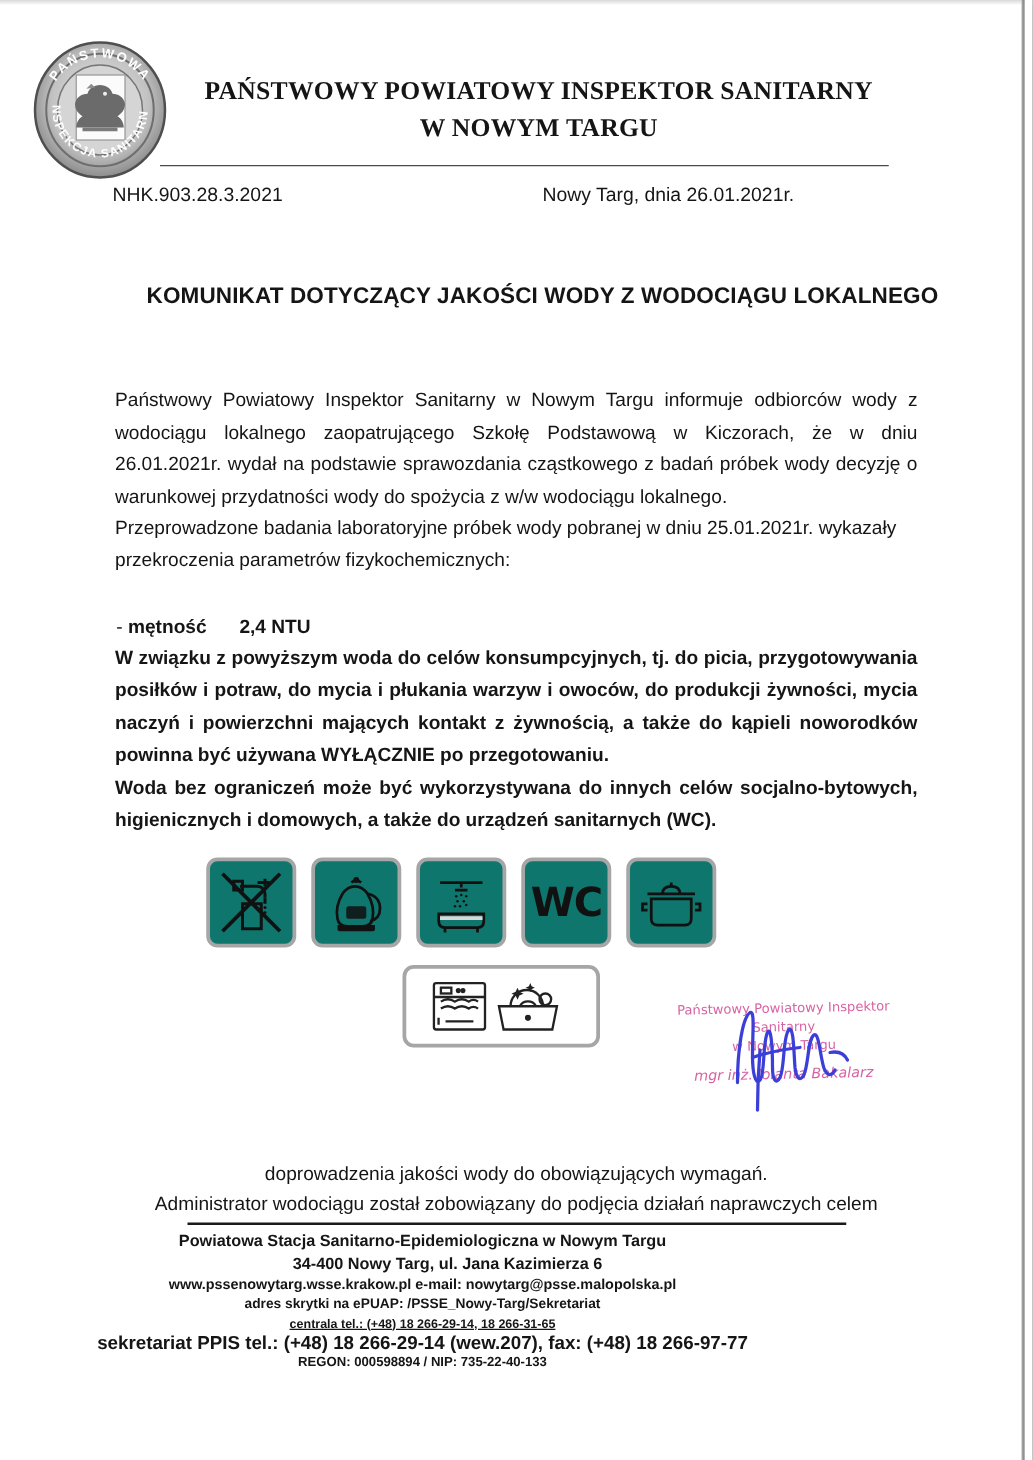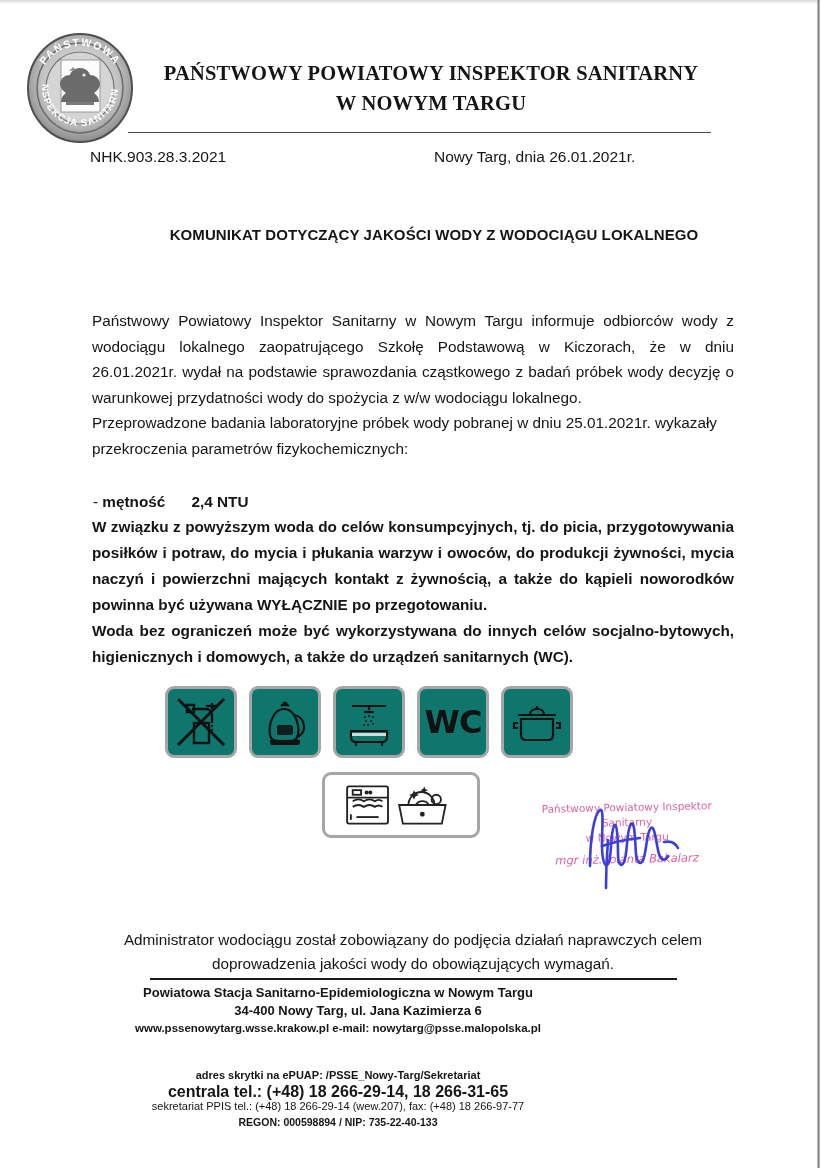--- a/index.html
+++ b/index.html
@@ -113,21 +113,21 @@
 
   
   .subject {
     position: absolute;
     top: 226px;
     left: 0;
     width: 826px;
     text-align: center;
   }
   .subject-main {
-    font-size: 15px;
+    font-size: 18px;
     font-weight: bold;
     letter-spacing: .1px;
     padding-left: 42px;
   }
   .subject-sub {
     font-size: 15px;
     font-weight: bold;
     margin-top: 16px;
   }
 
@@ -301,23 +301,23 @@
     font-weight: bold;
     line-height: 18px;
   }
   .f-l2 {
     font-size: 13px;
     font-weight: bold;
     line-height: 18px;
     margin-left: 40px;
   }
   .f-l3 { font-size: 11.5px; font-weight: bold; line-height: 16px; }
-  .f-l4 { font-size: 11px; font-weight: bold; line-height: 15.5px; margin-top: 32px; }
-  .f-l5 { font-size: 16px; font-weight: bold; line-height: 15.5px; }
-  .f-l6 { font-size: 11px; font-weight: normal; line-height: 15.5px; }
+  .f-l4 { font-size: 11px; font-weight: bold; line-height: 15.5px; }
+  .f-l5 { font-size: 10px; font-weight: bold; line-height: 15.5px; text-decoration: underline; }
+  .f-l6 { font-size: 15px; font-weight: bold; line-height: 15.5px; }
   .f-l7 { font-size: 10.5px; font-weight: bold; line-height: 15px; }
 </style>
 </head>
 <body>
 
 <div class="page">
 
   <div class="scan-edge-top"></div>
   <div class="scan-edge-right"></div>
   <div class="scan-edge-far-right"></div>
@@ -511,22 +511,22 @@
                  C 68 58, 66 34, 71 28 C 75 24, 75 46, 76 58 C 77 66, 80 70, 83 64
                  C 87 56, 86 36, 91 32 C 95 29, 96 48, 99 58 C 101 64, 105 66, 108 60"></path>
         <path d="M42 50 q18 -6 38 -8"></path>
         <path d="M46 92 C 46 74, 47 56, 48 44"></path>
         <path d="M104 46 q10 -2 14 6"></path>
       </g>
     </svg>
   </div>
 
   <div class="closing">
+    <div>doprowadzenia jakości wody do obowiązujących wymagań.</div>
     <div>Administrator wodociągu został zobowiązany do podjęcia działań naprawczych celem</div>
-    <div>doprowadzenia jakości wody do obowiązujących wymagań.</div>
   </div>
 
   <div class="footer-rule"></div>
   <div class="footer">
     <div class="f-l1">Powiatowa Stacja Sanitarno-Epidemiologiczna w Nowym Targu</div>
     <div class="f-l2">34-400 Nowy Targ, ul. Jana Kazimierza 6</div>
     <div class="f-l3">www.pssenowytarg.wsse.krakow.pl e-mail: nowytarg@psse.malopolska.pl</div>
     <div class="f-l4">adres skrytki na ePUAP: /PSSE_Nowy-Targ/Sekretariat</div>
     <div class="f-l5">centrala tel.: (+48) 18 266-29-14, 18 266-31-65</div>
     <div class="f-l6">sekretariat PPIS tel.: (+48) 18 266-29-14 (wew.207), fax: (+48) 18 266-97-77</div>

